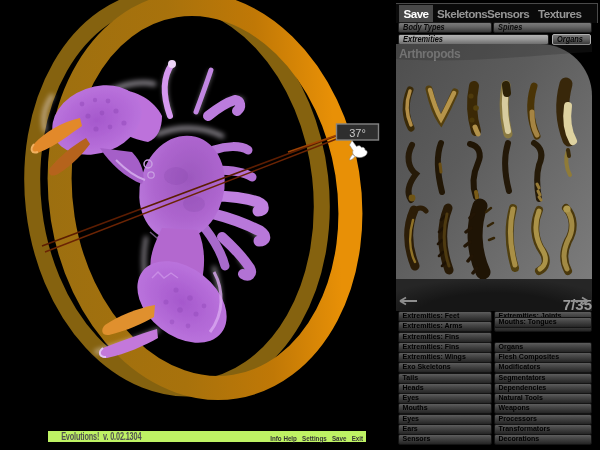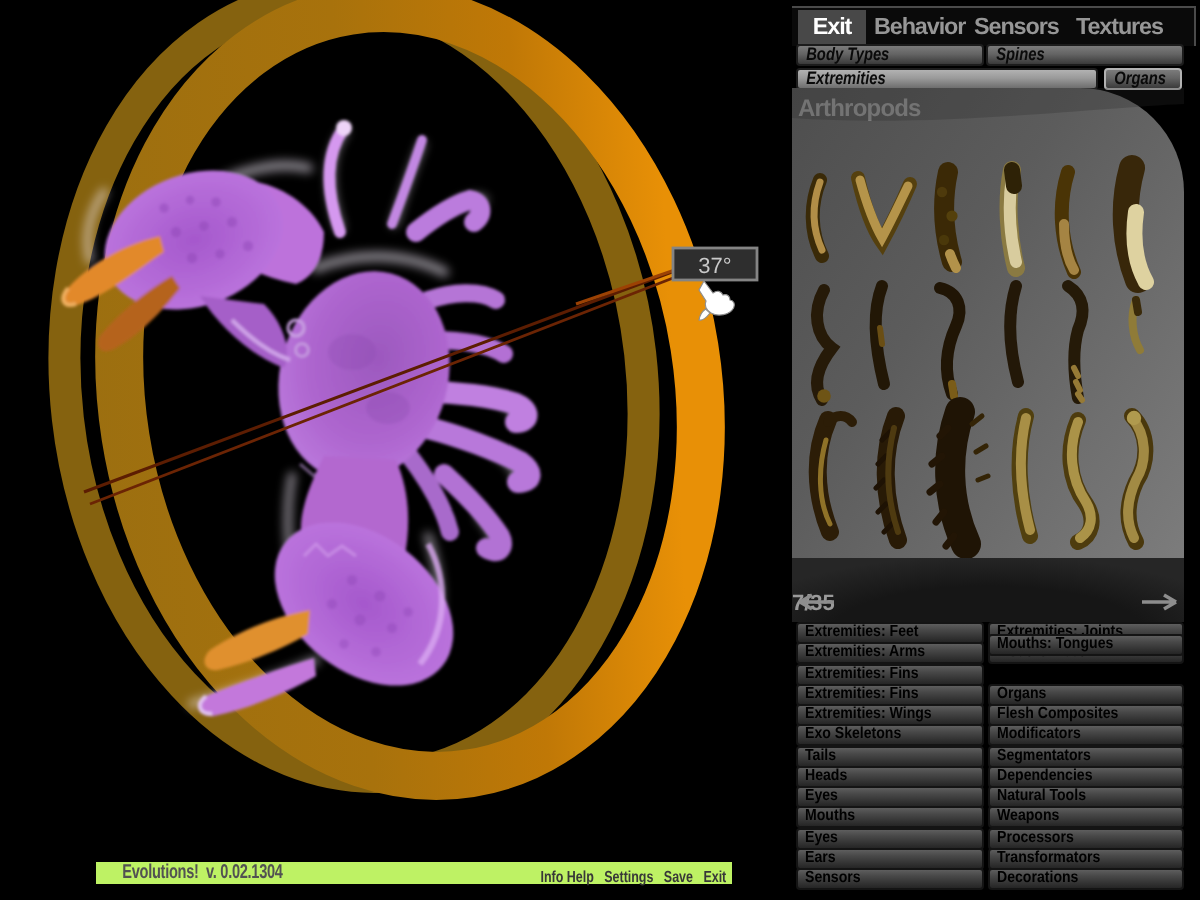--- a/index.html
+++ b/index.html
@@ -20,21 +20,21 @@
   .sel{background:linear-gradient(#b2b2b2,#9a9a9a 45%,#6e6e6e);}
   
   #gridpanel{left:396px;top:44px;width:196px;height:235px;
              background:linear-gradient(125deg,#4e4e4e 0%,#5c5c5c 40%,#6f6f6f 75%,#7c7c7c 100%);
              border-top-right-radius:52px;}
   #arthro{left:3px;top:3px;color:#8f8f8f;font-weight:bold;font-size:12px;letter-spacing:-0.4px;}
   
   #pager{left:396px;top:279px;width:196px;height:32px;
          background:radial-gradient(ellipse 130px 38px at 50% 115%, #161616 60%, #262626 100%);
          }
-  #pgnum{left:0;top:17px;width:196px;text-align:left;color:#9a9a9a;font-weight:bold;font-size:11px;}
+  #pgnum{left:0;top:17px;width:196px;text-align:right;color:#9a9a9a;font-weight:bold;font-size:15px;}
   
   .lrow{position:absolute;height:9px;border-radius:2px;
         background:linear-gradient(#5e5e5e,#4a4a4a 30%,#252525);
         border:1px solid #141414;color:#000;font-weight:bold;font-size:8px;line-height:8px;
         overflow:hidden;white-space:nowrap;}
   .lrow span{display:inline-block;transform:scaleX(0.88);transform-origin:0 50%;padding-left:4px;}
   
   #botbar{left:48px;top:431px;width:318px;height:11px;background:#bef264;color:#525252;
           font-size:10px;line-height:11px;font-weight:bold;letter-spacing:-0.2px;}
   #botbar .r{position:absolute;right:3px;top:1.5px;display:inline-block;font-size:8px;color:#383838;letter-spacing:0;}
@@ -178,22 +178,22 @@
     <rect x="336.5" y="124" width="42" height="16" fill="#2e2e2e" stroke="#848484" stroke-width="1.4"></rect>
     <text x="357.5" y="136.5" text-anchor="middle" font-size="11" fill="#c9c9c9" font-family="Liberation Sans">37°</text>
 
     <g fill="#ffffff" stroke="#8f8f8f" stroke-width="0.6">
       <path d="M352,140.5 L356.5,146.5 C358.5,145 360.5,145.5 361.5,147.5 C363.5,146.8 365,148 365,150 C366.8,150.2 367.8,152 366.8,154 C364.8,157.5 359,158.5 355.5,156.5 C353,155 352,152.5 353,150.5 L349.5,145 Z"></path>
       <path d="M355,156.5 C353,159 351,160.5 349.5,160 C349.8,158 351,155.8 352.8,154.5 Z"></path>
     </g>
   </svg>
 
   <div id="tabbar" class="abs">
-    <div id="tab-body" class="tab">Exit</div>
-    <div class="tab" style="left:41px">Behavior</div>
+    <div id="tab-body" class="tab">Save</div>
+    <div class="tab" style="left:41px">Skeletons</div>
     <div class="tab" style="left:91px">Sensors</div>
     <div class="tab" style="left:142px">Textures</div>
   </div>
 
   <div class="btn abs" style="left:398px;top:22px;width:92px;height:9px"><span>Body Types</span></div>
   <div class="btn sel abs" style="left:398px;top:34px;width:149px;height:9px"><span>Extremities</span></div>
   <div class="btn abs" style="left:493px;top:22px;width:97px;height:9px"><span>Spines</span></div>
   <div class="btn abs" style="left:552px;top:34px;width:37px;height:9px;border:1px solid #b2b2b2"><span>Organs</span></div>
 
   <div id="gridpanel" class="abs">

